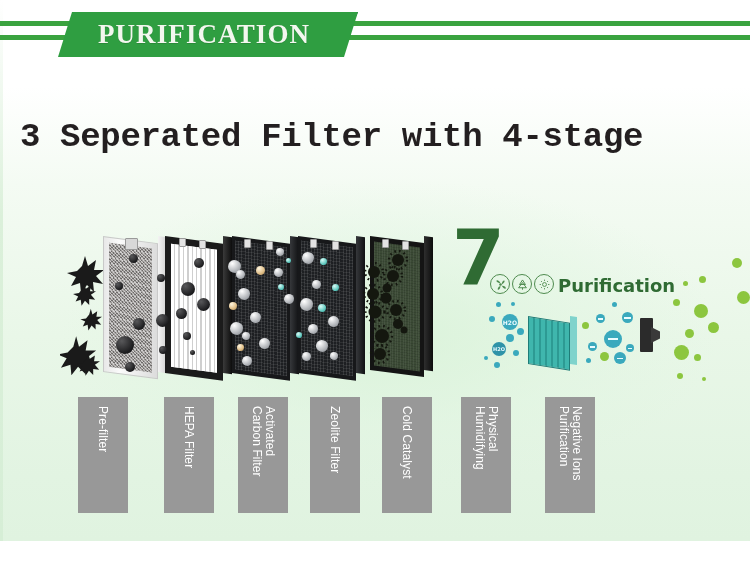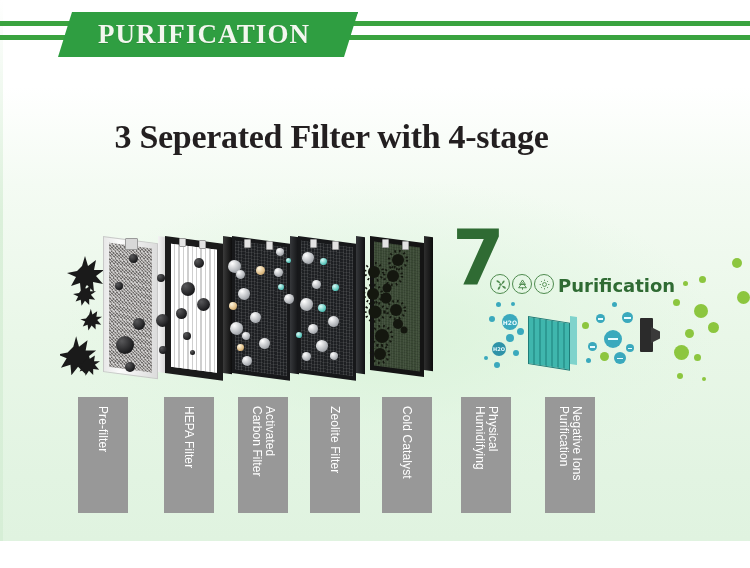--- a/index.html
+++ b/index.html
@@ -41,21 +41,21 @@
     display:flex;align-items:center;justify-content:center;
     color:#f3f7ef;font-family:"Liberation Serif",serif;font-weight:bold;
     font-size:27px;letter-spacing:1.1px;
     padding-right:8px;box-sizing:border-box;
     text-shadow:0 1px 0 rgba(0,0,0,.12);
   }
 
   
   .headline{
     position:absolute;left:0;top:118px;width:663px;text-align:center;
-    font-family:Liberation Serif, serif;
+    font-family:Liberation Mono, monospace;
     font-weight:bold;font-size:34px;color:#231f20;letter-spacing:-.3px;
   }
 
   
   .panels{position:absolute;left:0;top:0;width:750px;height:568px;}
   .panel{position:absolute;}
   .panel .face{position:absolute;left:0;top:0;width:100%;height:100%;
     transform:skewY(7.5deg);transform-origin:left top;}
   .panel .side{position:absolute;top:0;width:9px;height:100%;
     transform:skewY(7.5deg);transform-origin:left top;}

